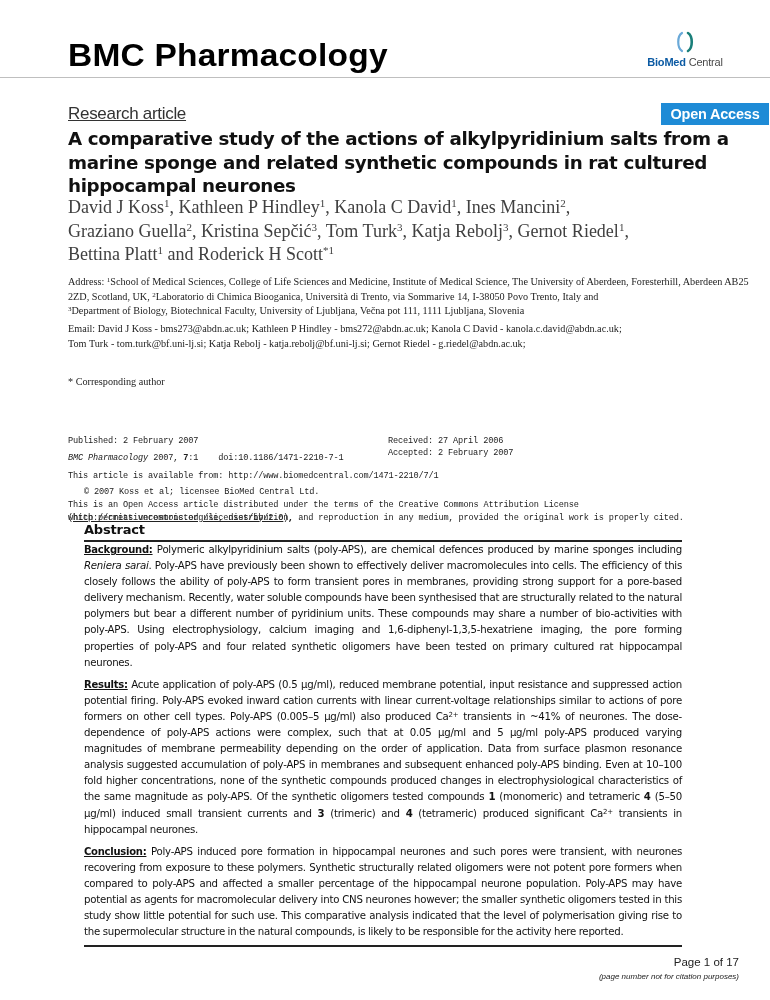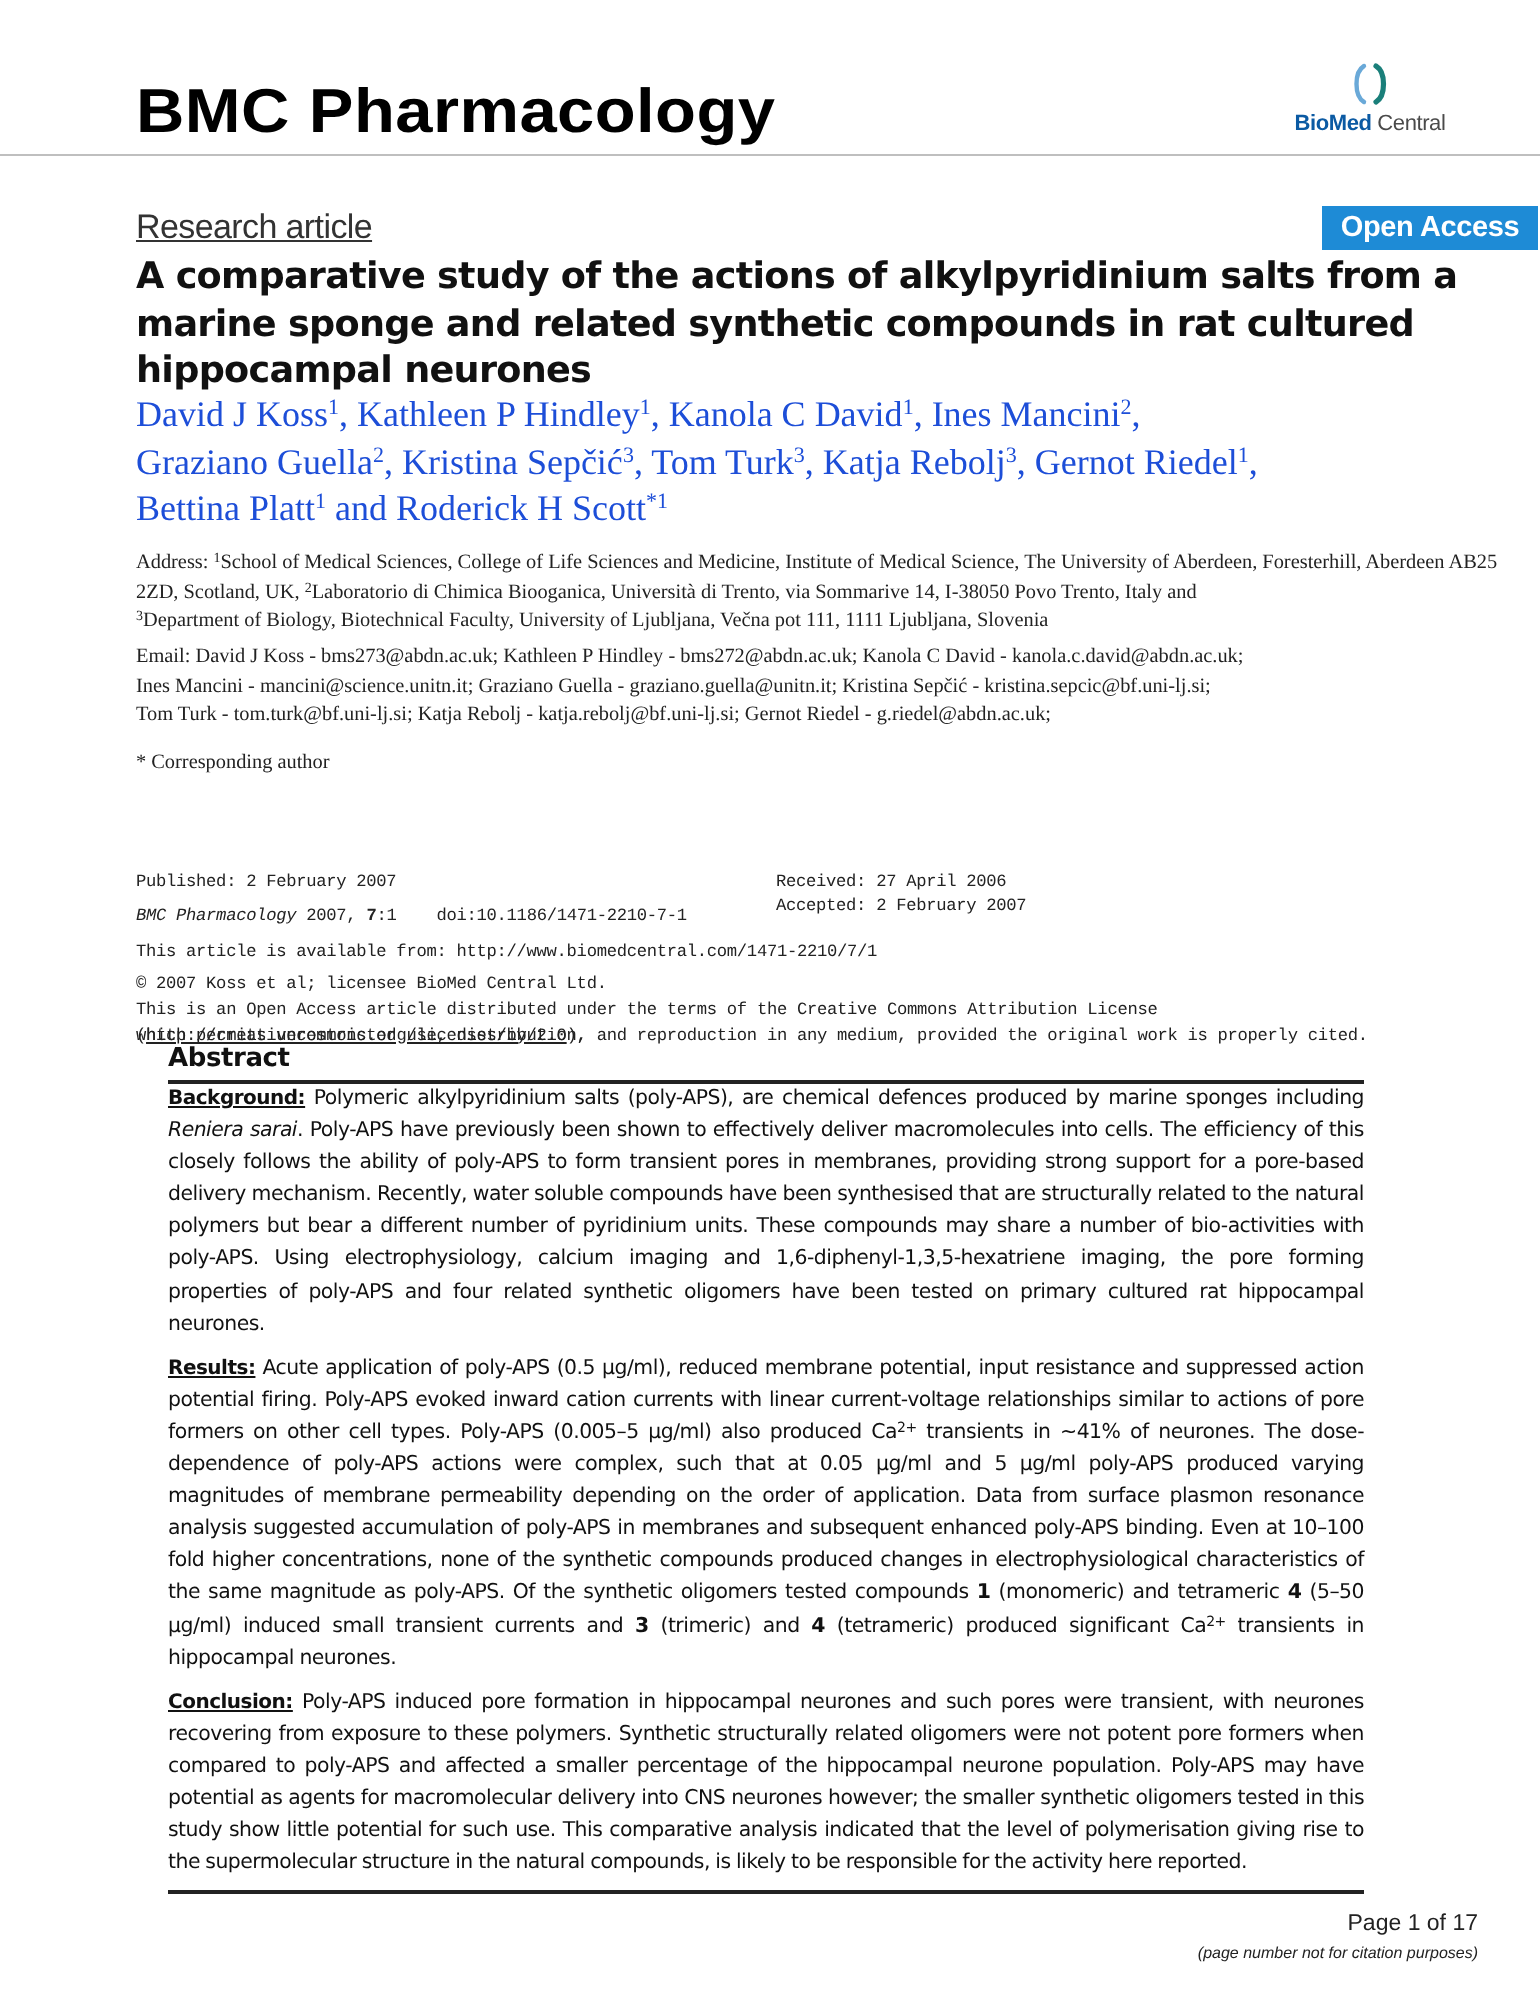--- a/index.html
+++ b/index.html
@@ -29,21 +29,21 @@
     line-height: 22px; text-align: center; letter-spacing: -0.2px; margin-left: 32px;
   }
 
   .article-title {
     position: absolute; left: 68px; top: 127px; width: 680px;
     font-family: "DejaVu Sans", sans-serif; font-weight: bold; font-size: 18.3px;
     line-height: 23.5px; letter-spacing: -0.35px; color: #111;
   }
   .authors {
     position: absolute; left: 68px; top: 196px; width: 690px;
-    font-family: "Liberation Serif", serif; font-size: 18px; line-height: 23.5px; color: #1d4ed8;
+    font-family: "Liberation Serif", serif; font-size: 18px; line-height: 23.5px; color: #404040;
   }
   .authors sup { font-size: 11px; vertical-align: 6px; line-height: 0; }
 
   .small-block {
     position: absolute; left: 68px; width: 690px;
     font-family: "Liberation Serif", serif; font-size: 10.2px; line-height: 14.5px; color: #222;
   }
   .address { top: 275px; }
   .emails { top: 322px; }
   .corr { top: 375px; }
@@ -52,21 +52,21 @@
   .meta {
     position: absolute; font-family: Liberation Mono, monospace; font-size: 8.6px;
     line-height: 12.5px; color: #222; letter-spacing: -0.15px; margin-top: 24px;
   }
   .meta-published { left: 68px; top: 411px; }
   .meta-citation { left: 68px; top: 428px; }
   .meta-citation .jn { font-style: italic; }
   .meta-available { left: 68px; top: 446px; }
   .meta-received { left: 388px; top: 411px; }
   .meta-accepted { left: 388px; top: 423px; }
-  .meta-copyright { left: 68px; top: 462px; }
+  .meta-copyright { left: 84px; top: 462px; }
   .meta-license1 { left: 68px; top: 475px; width: 700px; }
   .meta-license2 { left: 68px; top: 488px; }
   .meta a { color: #222; text-decoration: underline; }
 
   .abstract {
     position: absolute; left: 84px; top: 522px; width: 598px;
     font-family: "DejaVu Sans", sans-serif; color: #111;
   }
   .abstract-heading { font-weight: bold; font-size: 13px; line-height: 16px; letter-spacing: -0.2px; }
   .abstract-rule-top { height: 2px; background: #222; margin-top: 2px; }
@@ -107,21 +107,20 @@
 <div class="open-access">Open Access</div>
 
 <div class="article-title">A comparative study of the actions of alkylpyridinium salts from a marine sponge and related synthetic compounds in rat cultured hippocampal neurones</div>
 
 <div class="authors" id="authors"><span>David J Koss</span><sup>1</sup><span>, </span><span>Kathleen P Hindley</span><sup>1</sup><span>, </span><span>Kanola C David</span><sup>1</sup><span>, </span><span>Ines Mancini</span><sup>2</sup><span>, </span><br><span>Graziano Guella</span><sup>2</sup><span>, </span><span>Kristina Sepčić</span><sup>3</sup><span>, </span><span>Tom Turk</span><sup>3</sup><span>, </span><span>Katja Rebolj</span><sup>3</sup><span>, </span><span>Gernot Riedel</span><sup>1</sup><span>, </span><br><span>Bettina Platt</span><sup>1</sup><span> and </span><span>Roderick H Scott</span><sup>*1</sup></div>
 
 <div class="small-block address" id="address"><span>Address: </span><sup>1</sup><span>School of Medical Sciences, College of Life Sciences and Medicine, Institute of Medical Science, The University of Aberdeen, Foresterhill, Aberdeen AB25 2ZD, Scotland, UK, </span><sup>2</sup><span>Laboratorio di Chimica Biooganica, Università di Trento, via Sommarive 14, I-38050 Povo Trento, Italy and </span><br><sup>3</sup><span>Department of Biology,  Biotechnical Faculty, University of Ljubljana, Večna pot 111, 1111 Ljubljana, Slovenia</span></div>
 
 <div class="small-block emails" id="emails">
     <div>Email: David J Koss - bms273@abdn.ac.uk; Kathleen P Hindley - bms272@abdn.ac.uk; Kanola C David - kanola.c.david@abdn.ac.uk;</div>
-    <div>Ines Mancini - mancini@science.unitn.it; Graziano Guella - graziano.guella@unitn.it; Kristina Sepčić - kristina.sepcic@bf.uni-lj.si;</div>
     <div>Tom Turk - tom.turk@bf.uni-lj.si; Katja Rebolj - katja.rebolj@bf.uni-lj.si; Gernot Riedel - g.riedel@abdn.ac.uk;</div>
   </div>
 
 <div class="small-block corr">* Corresponding author</div>
 
 <div class="meta meta-published">Published: 2 February 2007</div>
 <div class="meta meta-citation"><span class="jn">BMC Pharmacology</span><span> 2007, </span><b>7</b><span>:1</span>&nbsp;&nbsp;&nbsp;&nbsp;<span>doi:10.1186/1471-2210-7-1</span></div>
 <div class="meta meta-available">This article is available from: http://www.biomedcentral.com/1471-2210/7/1</div>
 <div class="meta meta-received">Received: 27 April 2006</div>
 <div class="meta meta-accepted">Accepted: 2 February 2007</div>

